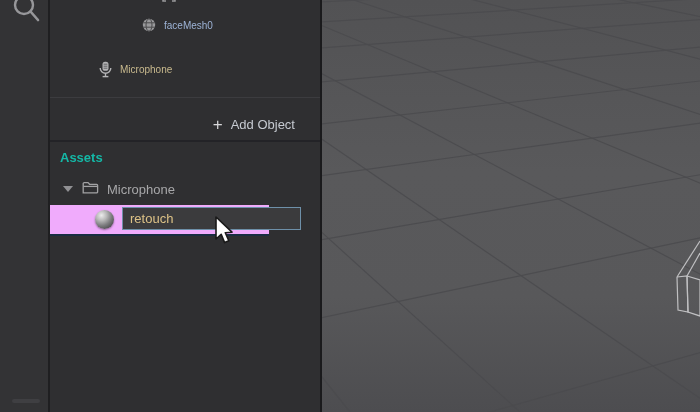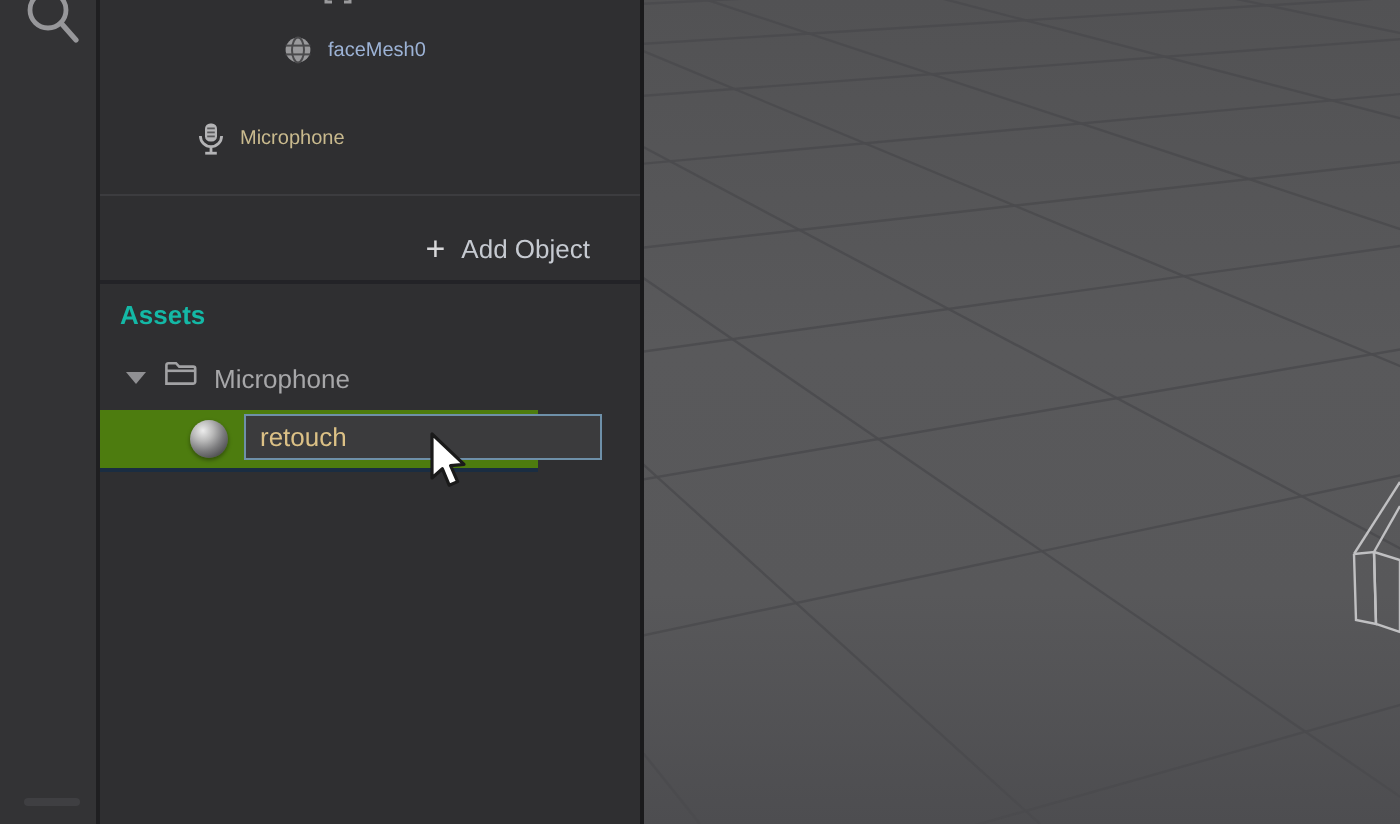--- a/index.html
+++ b/index.html
@@ -29,21 +29,21 @@
   .add-lbl{color:#c6cad1;font-size:13px;}
   .assets-sep{position:absolute;left:0;top:140px;width:270px;height:2px;background:#232327;}
   .assets-hdr{position:absolute;left:10px;top:150px;font-size:13px;font-weight:bold;color:#14b8a6;}
   .mat-row{position:absolute;left:0;top:179px;width:270px;height:20px;
            display:flex;align-items:center;}
   .caret{width:0;height:0;border-left:5px solid transparent;border-right:5px solid transparent;
          border-top:6px solid #909093;margin-left:13px;}
   .mat-lbl{color:#a7a7a9;font-size:13px;margin-left:8px;}
   
   .sel-row{position:absolute;left:0;top:205px;width:219px;height:29px;
-           background:#4d7c0f;box-shadow:0 2px 0 rgba(16,45,75,.65);}
+           background:#f0abfc;box-shadow:0 2px 0 rgba(16,45,75,.65);}
   .sphere{position:absolute;left:45px;top:5px;width:19px;height:19px;border-radius:50%;
           background:radial-gradient(circle at 34% 28%, #ececec 0%, #b9b9b9 28%, #7d7d7f 55%, #3c3c3e 90%);
           box-shadow:0 1px 2px rgba(0,0,0,.4);}
   .rename-field{position:absolute;left:72px;top:2px;width:179px;height:23px;
           background:#3b3b3d;border:1px solid #6e90a9;color:#dcc186;
           font-family:"Liberation Sans",sans-serif;font-size:13px;
           padding:0 7px;box-sizing:border-box;outline:none;}
   
   .viewport{position:absolute;left:322px;top:0;width:378px;height:412px;
             background:linear-gradient(180deg,#525254 0%,#59595b 42%,#58585a 72%,#4d4d50 100%);}

